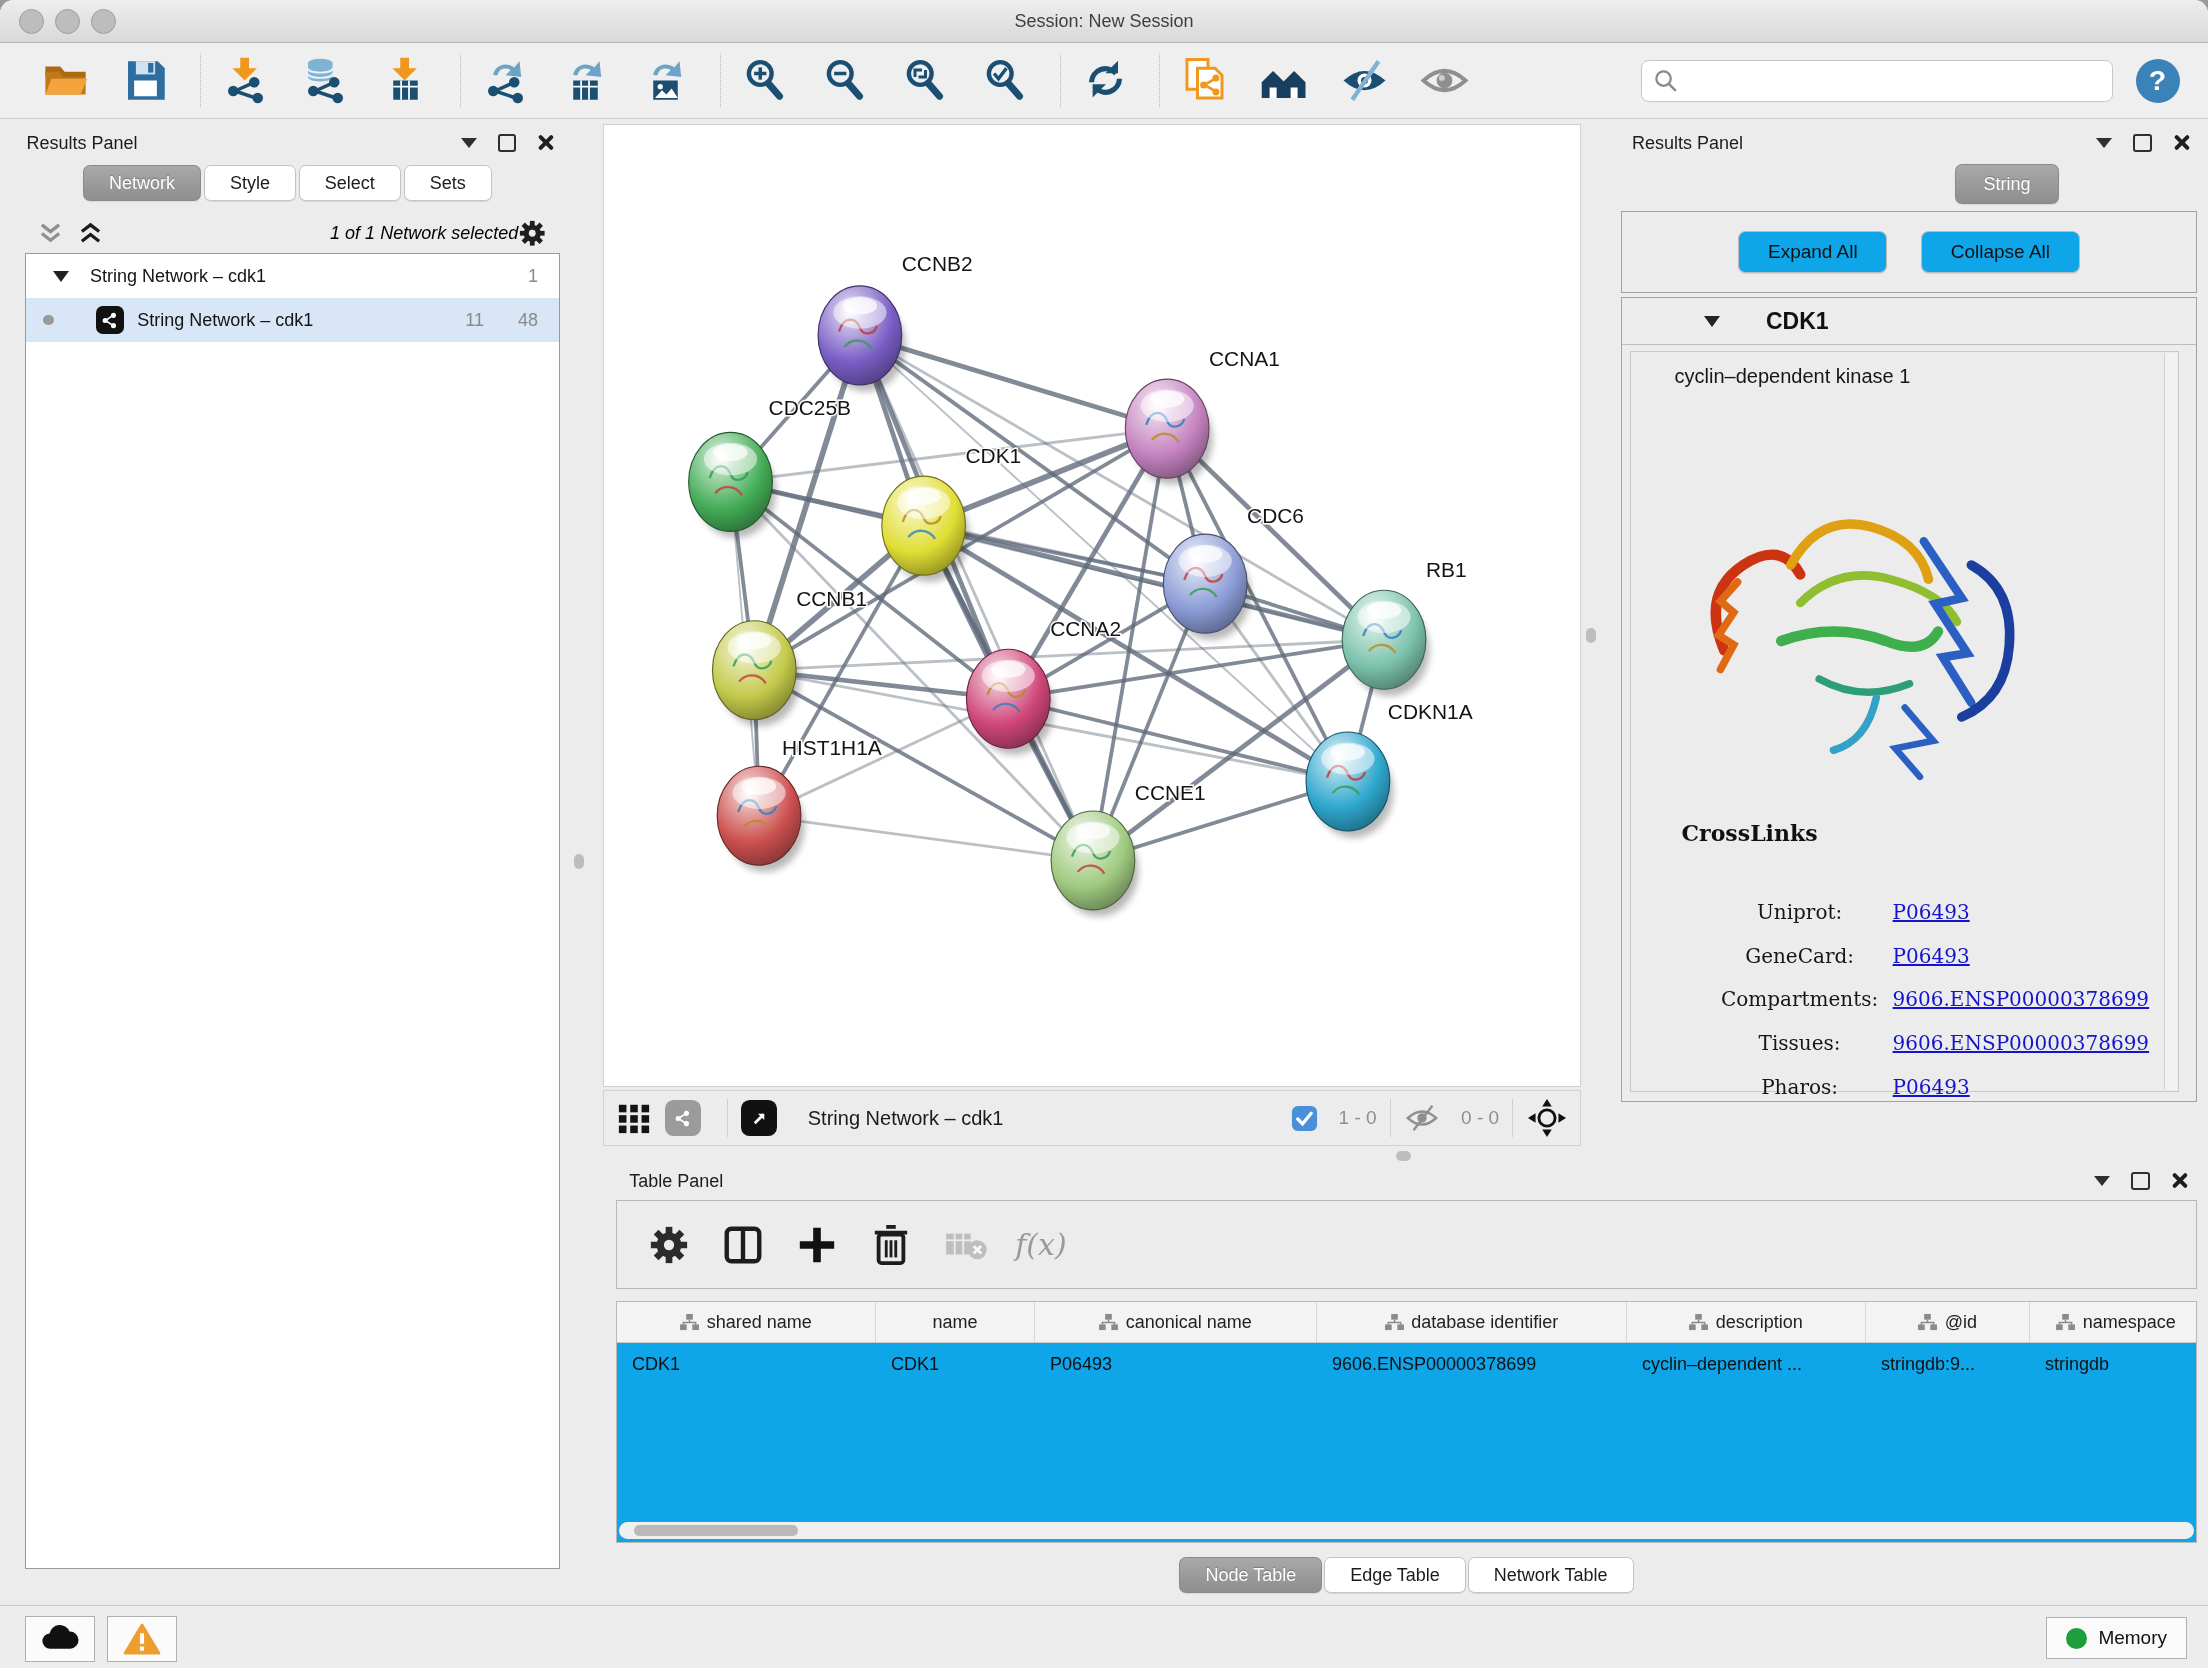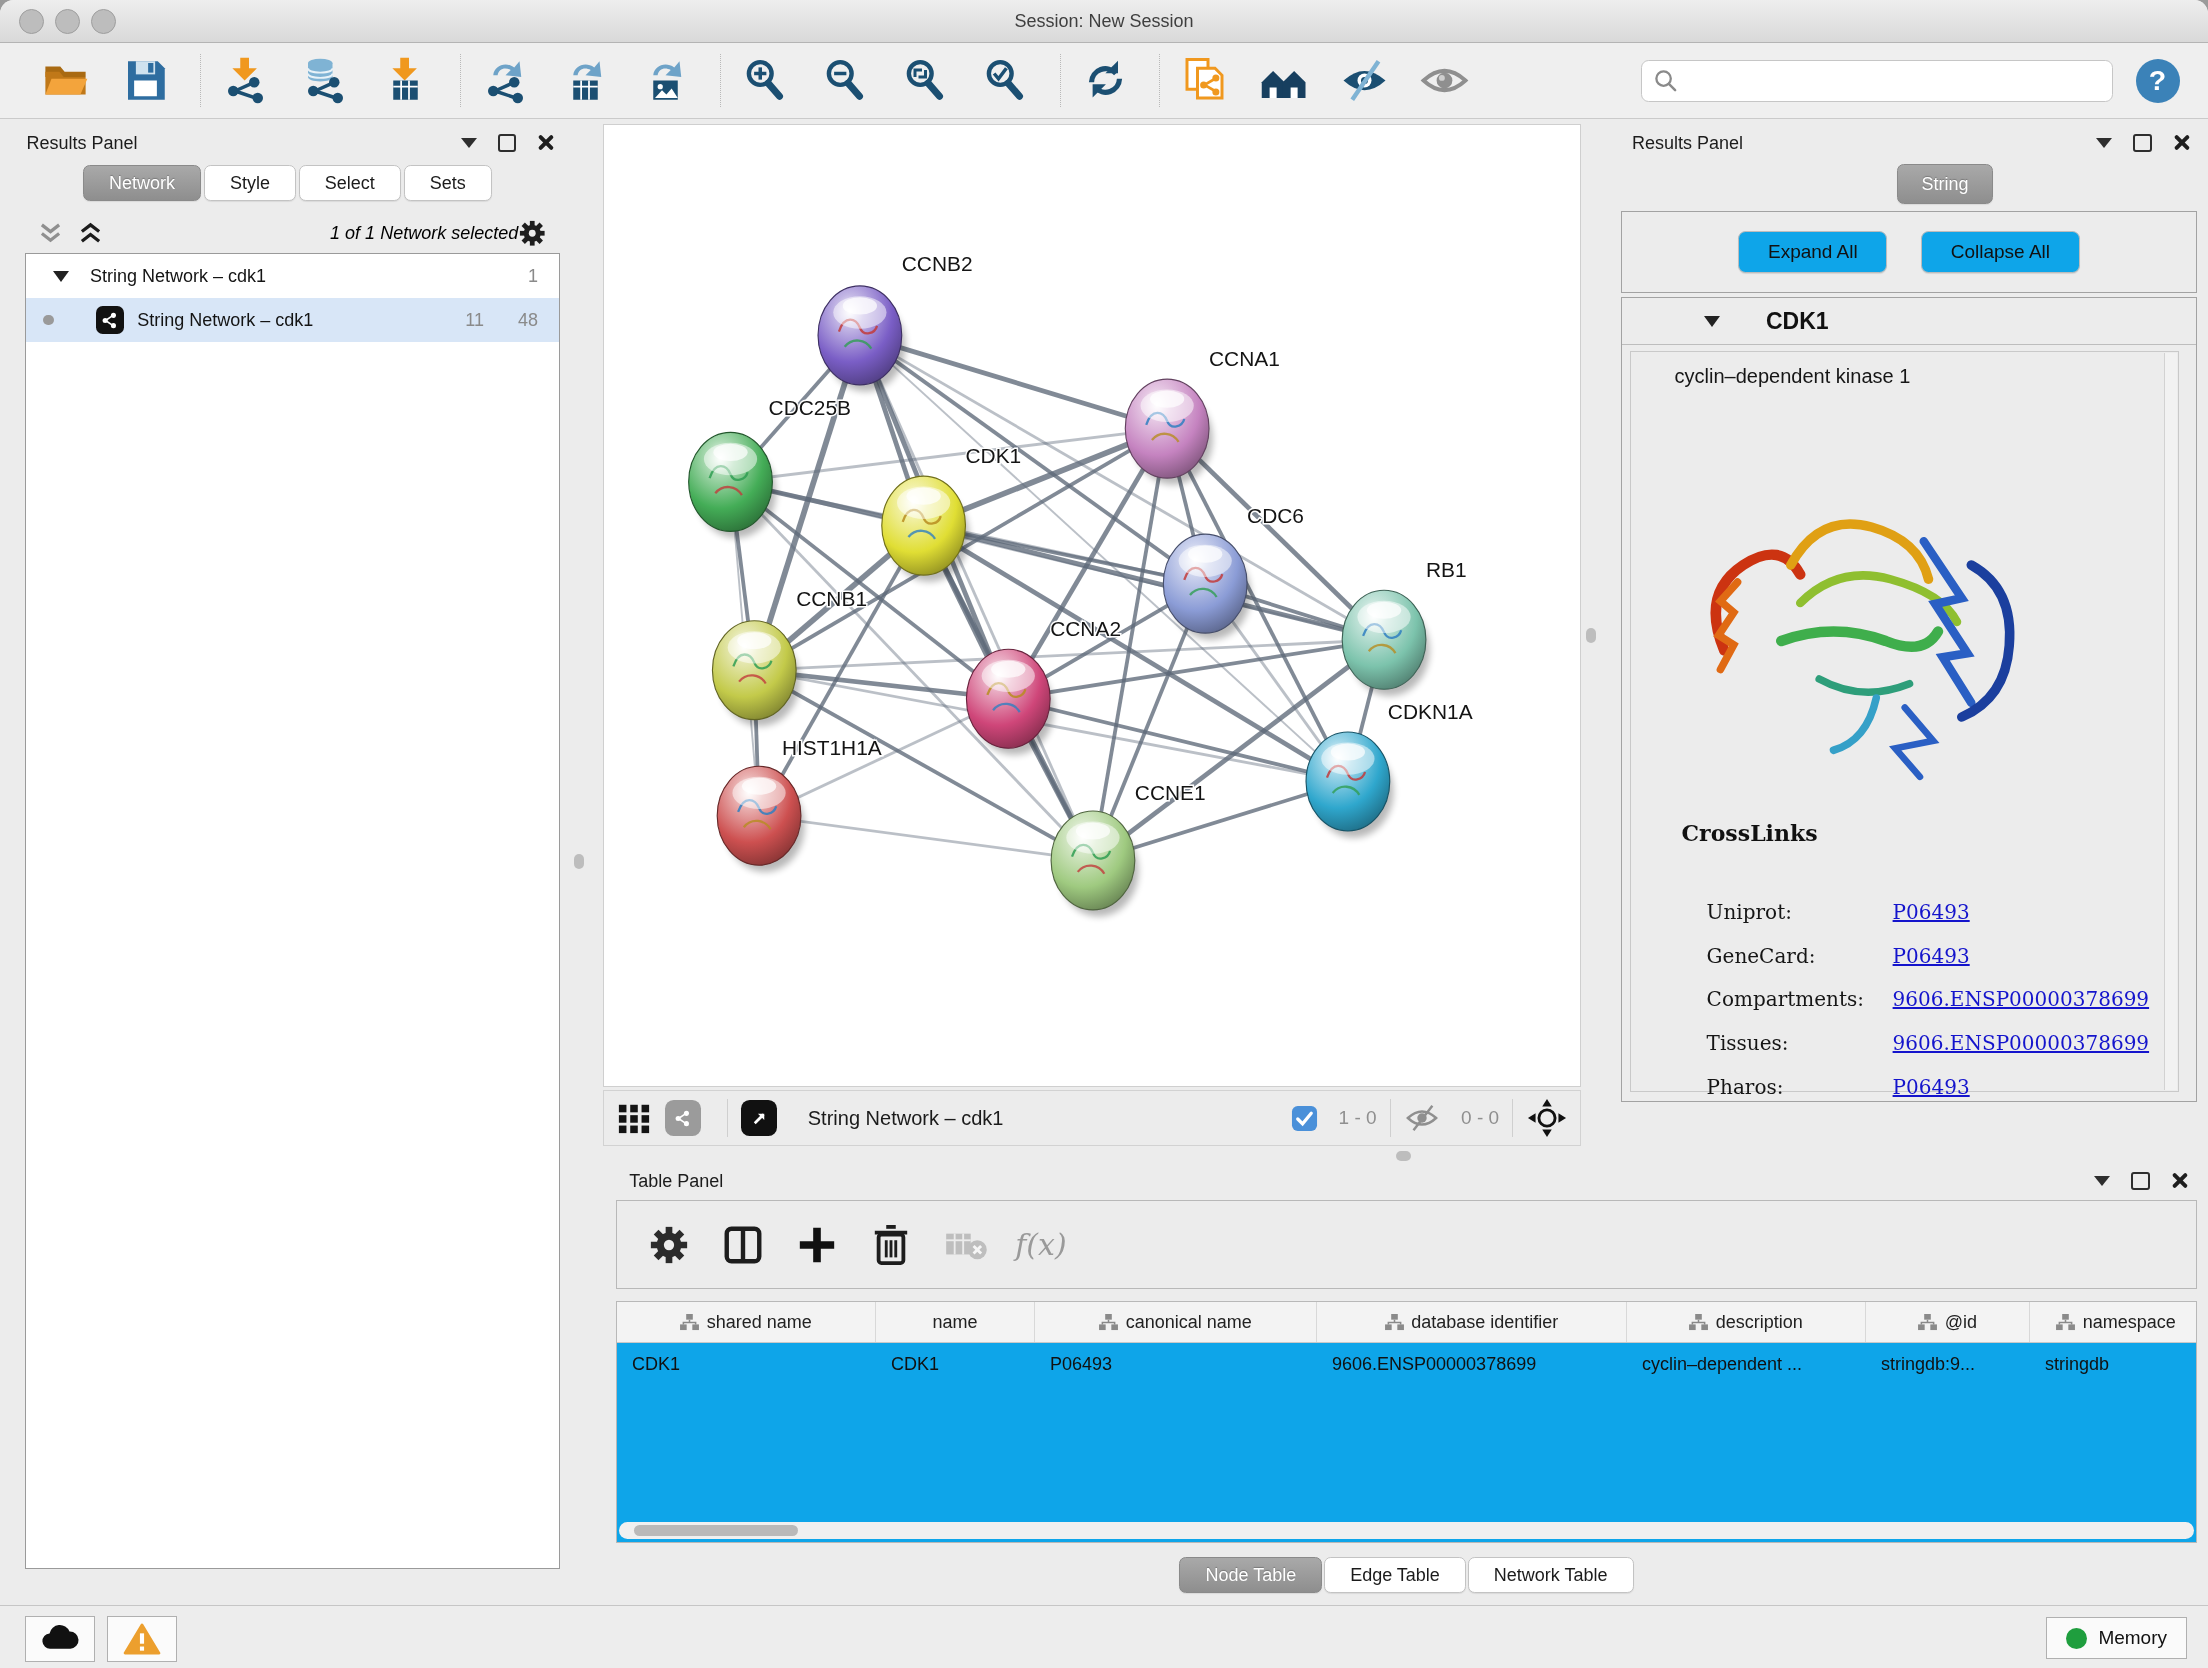--- a/index.html
+++ b/index.html
@@ -58,34 +58,34 @@
   .grip-h{width:15px;height:9.5px;border-radius:5.7px;background:#bdbdbd;}
   
   .view-bar{left:603px;top:1090px;width:978px;height:56px;background:#ececec;border:1px solid #d2d2d2;
             box-sizing:border-box;display:flex;align-items:center;padding:0 13.3px;}
   .vb-icon{display:flex;align-items:center;justify-content:center;margin-right:13.3px;}
   .vb-sep{width:1px;height:38px;background:#cfcfcf;margin:0 13.3px;}
   .vb-title{font-size:20px;color:#1b1b1b;margin-left:17px;}
   .vb-count{font-size:19px;color:#8f8f8f;margin-left:7.6px;}
   
   .rp-hdr{left:1617px;top:124px;width:582px;height:38px;padding:0 9.5px 0 15px;box-sizing:border-box;}
-  .rp-tab{left:1897px;top:164px;width:96px;}
+  .rp-tab{left:1955px;top:164px;width:104px;}
   .rp-box{background:#ececec;border:1.4px solid #a2a2a2;box-sizing:border-box;}
   .rp-box1{left:1621px;top:211px;width:576px;height:82px;display:flex;align-items:center;justify-content:center;gap:34px;}
   .rp-btn{height:40px;padding:0 28.5px;background:#0ea5e9;border:1px solid #bcbcbc;border-radius:7.6px;
           font-size:19px;color:#111;display:flex;align-items:center;box-shadow:0 1px 1px rgba(0,0,0,.1);}
   .rp-box2{left:1621px;top:297px;width:576px;height:805px;}
   .gene-hdr{position:absolute;left:0;top:0;right:0;height:46px;border-bottom:1px solid #bdbdbd;
             display:flex;align-items:center;}
   .gene-name{font-size:23px;font-weight:bold;color:#111;margin-left:46px;}
   .gene-body{position:absolute;left:7.6px;top:53px;right:17px;bottom:9.5px;border:1px solid #c9c9c9;}
   .gene-desc{position:absolute;left:44px;top:13.3px;font-size:20px;color:#161616;}
   .serif{font-family:"DejaVu Serif",serif;}
   .xl-title{position:absolute;left:51px;top:468px;font-size:22px;font-weight:bold;color:#111;}
-  .xl-row{position:absolute;left:76px;font-size:20px;color:#161616;width:457px;display:flex;}
+  .xl-row{position:absolute;left:76px;font-size:20px;color:#161616;width:457px;display:flex;text-align:center;}
   .xl-label{width:186px;}
   .link{color:#1414cc;text-decoration:underline;cursor:pointer;}
   .v-scroll{position:absolute;right:1px;top:1px;bottom:1px;width:12.4px;background:#f2f2f2;border-left:1px solid #d2d2d2;}
   
   .tp-hdr{left:616px;top:1164px;width:1581px;height:34px;padding:0 9.5px 0 13.3px;box-sizing:border-box;}
   .tp-toolbar{left:616px;top:1200px;width:1581px;height:89px;background:#ececec;border:1px solid #b8b8b8;
               box-sizing:border-box;display:flex;align-items:center;padding-left:21px;}
   .tp-tbi{width:61px;height:61px;display:flex;align-items:center;justify-content:center;margin-right:13.3px;}
   .fx{font-family:"DejaVu Serif",serif;font-style:italic;font-size:30px;color:#9a9a9a;margin-left:5.7px;}
   .tp-table{left:616px;top:1301px;width:1581px;height:242px;background:#0ea5e9;border:1px solid #b8b8b8;box-sizing:border-box;overflow:hidden;}

